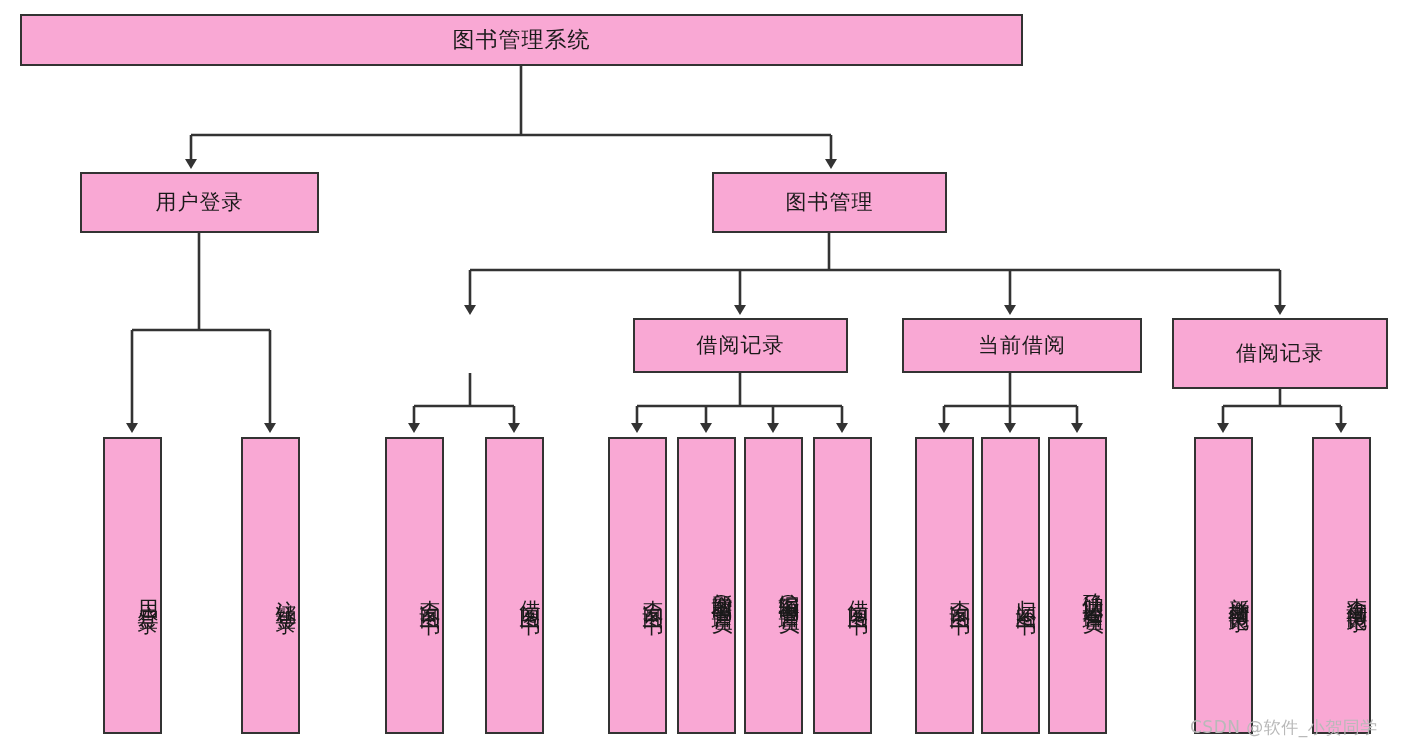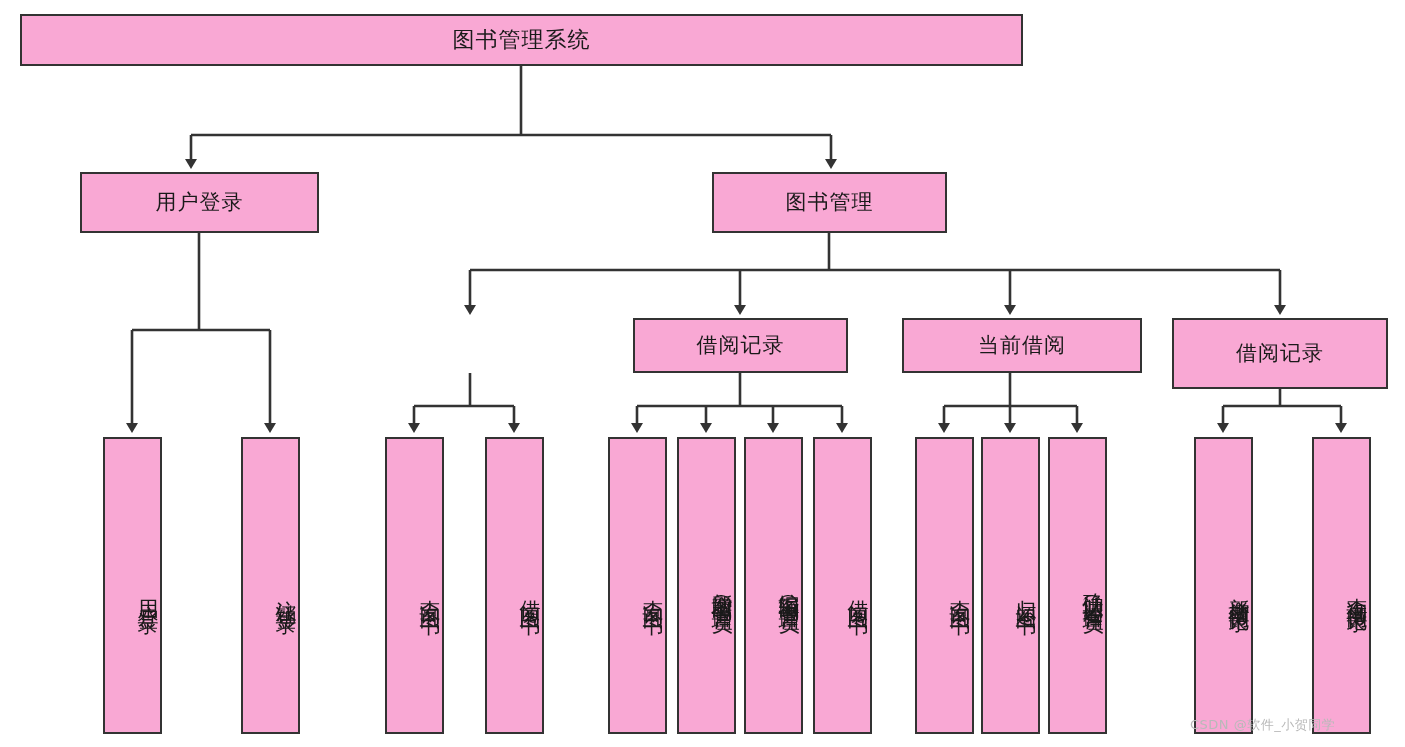--- a/index.html
+++ b/index.html
@@ -55,21 +55,21 @@
     justify-content: center;
   }
   .node.leaf.tall-text {
     padding-top: 8px;
     letter-spacing: 3px;
   }
   .watermark {
     position: absolute;
     left: 1190px;
     top: 716px;
-    font-size: 13px;
+    font-size: 17px;
     color: #b9b9b9;
     white-space: nowrap;
     letter-spacing: 0.5px;
   }
 </style>
 </head>
 <body>
 
 <div id="canvas">
 

